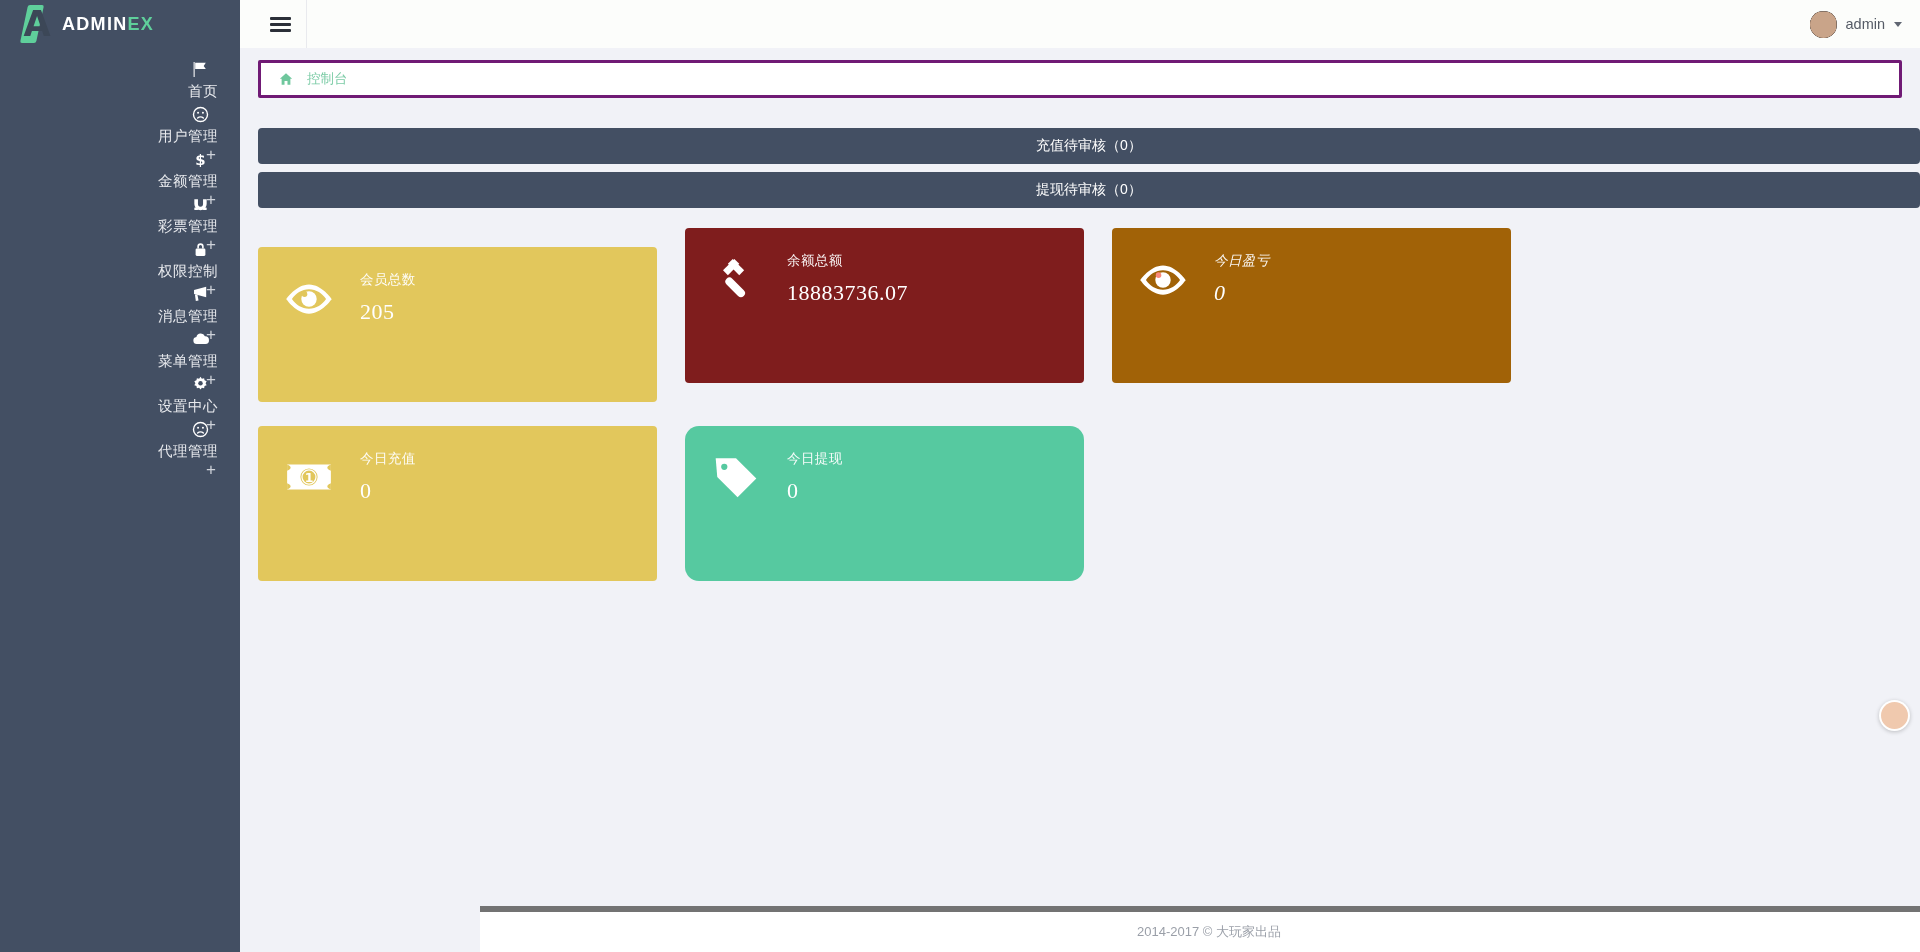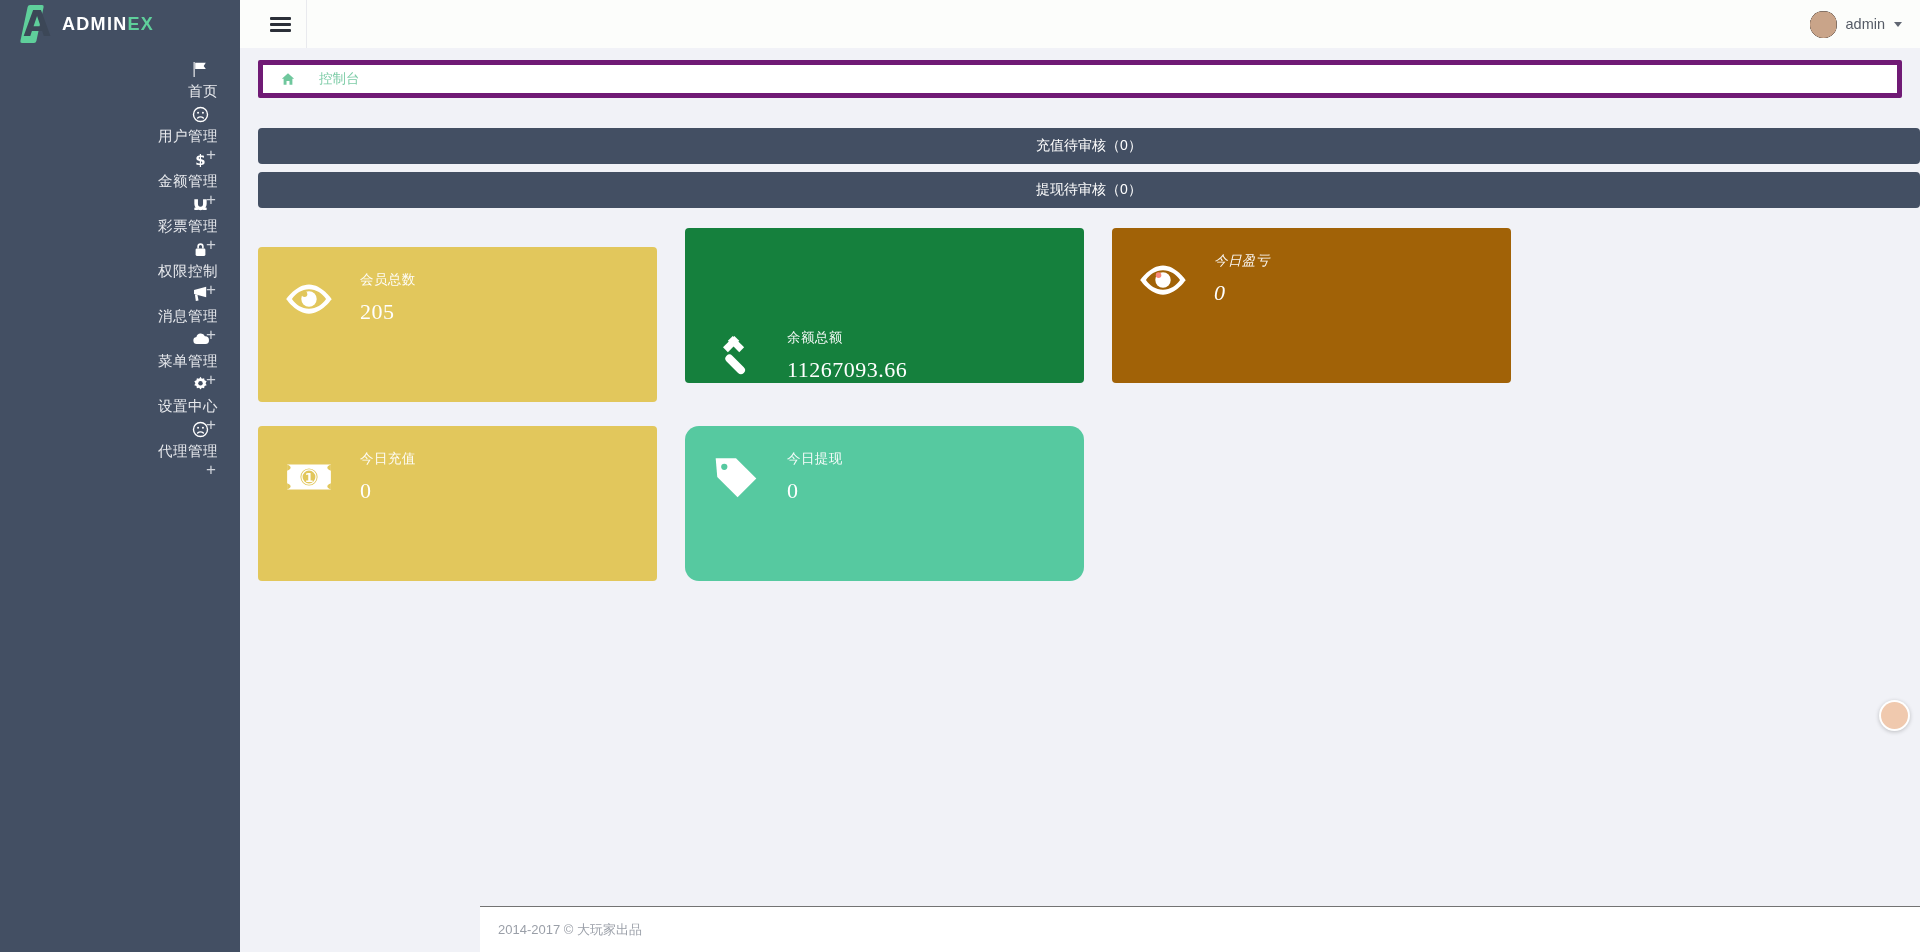--- a/index.html
+++ b/index.html
@@ -84,22 +84,22 @@
   .caret {
     width:0; height:0; border-left:4.5px solid transparent;
     border-right:4.5px solid transparent; border-top:5px solid #606672;
   }
 
   
   #main { position:absolute; left:240px; top:48px; right:0; bottom:0; overflow:hidden; }
 
   #breadcrumb-bar {
     margin:12px 18px 0 18px; height:38px; background:#ffffff;
-    border:5px solid #701a75; border-radius:2px;
-    display:flex; align-items:center; padding-left:18px; gap:24px;
+    border:3px solid #701a75; border-radius:2px;
+    display:flex; align-items:center; padding-left:18px; gap:14px;
   }
   .home-ico { color:#6fc79d; display:flex; align-items:center; }
   .crumb-text { color:#7dcca7; font-size:13.5px; }
 
   #btn-row { padding:30px 0 0 18px; display:flex; gap:8px;flex-direction:column; }
   .action-btn {
     background:#434f63; color:#ffffff; border:none; border-radius:4px;
     padding:9px 15px; font-size:14px; cursor:pointer;
     font-family:"Liberation Sans","DejaVu Sans",sans-serif;
   }
@@ -141,22 +141,22 @@
       radial-gradient(ellipse 9px 7px at 50% 22%, #4b3228 0 100%),
       radial-gradient(ellipse 6px 5px at 20% 55%, #4b3228 0 100%),
       radial-gradient(ellipse 6px 5px at 80% 55%, #4b3228 0 100%),
       radial-gradient(ellipse 9px 7px at 50% 105%, #2d2d33 0 100%),
       #f4f4f6;
   }
 
   
   #footer {
     position:absolute; left:240px; right:0; bottom:0; height:46px;
-    background:#ffffff; border-top:1px solid #737373;
-    display:flex; align-items:center; padding-left:18px;
+    background:#ffffff; border-top:6px solid #737373;
+    display:flex; align-items:center; padding-left:18px;justify-content:center;
   }
   .footer-text { color:#9a9fa8; font-size:13px; }
 </style>
 </head>
 <body>
 
 <div id="sidebar">
 
   <div id="logo-area">
     <div class="logo-mark">
@@ -320,31 +320,31 @@
             </svg>
         </div>
         <div class="card-body">
           <div class="card-label">会员总数</div>
           <div class="card-value">205</div>
         </div>
       </div>
     </div>
 
     <div class="card-wrap">
-      <div class="stat-card" id="c1" style="background: #15803d; align-items: flex-end;">
+      <div class="stat-card" id="c1" style="background: #7f1d1d;">
         <div class="card-ico">
           <svg width="52" height="52" viewBox="0 0 64 64" fill="currentColor">
               <path d="M30 6 16 20l6 6 14-14z"></path>
               <path d="M22 12 36 26l6-6L28 6z"></path>
               <rect x="26" y="26" width="10" height="30" rx="5" transform="rotate(-45 31 41)"></rect>
             </svg>
         </div>
         <div class="card-body">
           <div class="card-label">余额总额</div>
-          <div class="card-value">11267093.66</div>
+          <div class="card-value">18883736.07</div>
         </div>
       </div>
     </div>
 
     <div class="card-wrap">
       <div class="stat-card" id="c2" style="background: #a16207; font-style: italic;">
         <div class="card-ico">
           <svg width="52" height="52" viewBox="0 0 64 64" fill="currentColor">
               <path d="M32 14C16 14 4 32 4 32s12 18 28 18 28-18 28-18S48 14 32 14zm0 30c-9 0-16.5-5.2-21-12 4.5-6.8 12-12 21-12s16.5 5.2 21 12c-4.5 6.8-12 12-21 12z"></path>
               <circle cx="32" cy="32" r="9.5"></circle>

